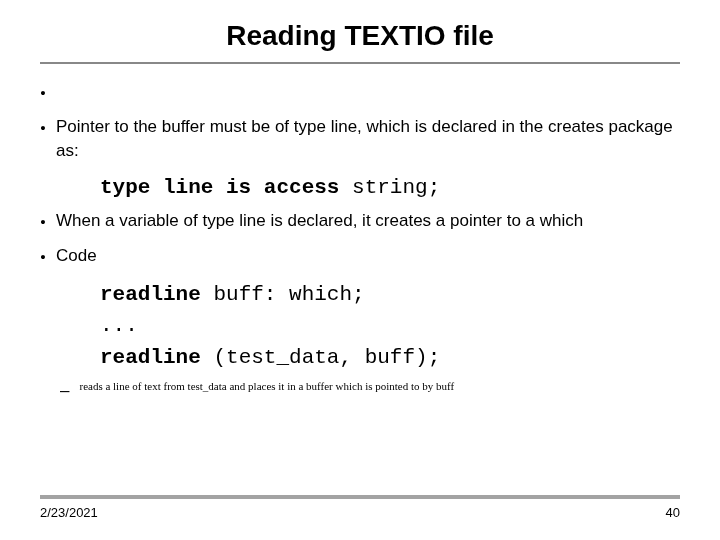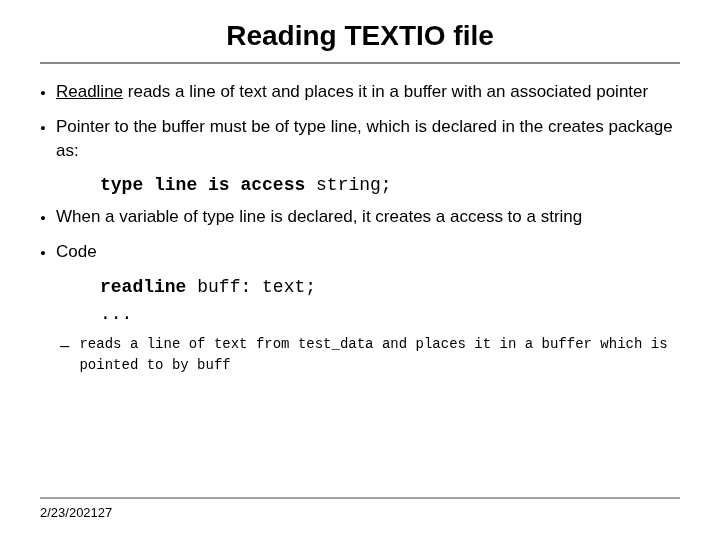--- a/index.html
+++ b/index.html
@@ -61,21 +61,21 @@
     }
 
     .bullet-text {
       font-family: Arial, sans-serif;
       font-size: 17px;
       line-height: 1.45;
     }
 
     .code-block {
       font-family: 'Courier New', Courier, monospace;
-      font-size: 18px;
+      font-size: 21px;
       margin: 6px 0 6px 60px;
       line-height: 1.5;
     }
 
     .code-bold {
       font-weight: bold;
     }
 
     .code-normal {
       font-weight: normal;
@@ -89,29 +89,30 @@
     }
 
     .dash-sym {
       margin-right: 10px;
       font-family: Arial, sans-serif;
       font-size: 17px;
       flex-shrink: 0;
     }
 
     .dash-text {
-      font-family: Liberation Mono, monospace;
-      font-size: 14px;
+      font-family: Liberation Serif, serif;
+      font-size: 11px;
       line-height: 1.45;
     }
 
     .footer {
       display: flex;
+      justify-content: space-between;
       align-items: center;
-      border-top: 2px solid #a3a3a3;
+      border-top: 4px solid #a3a3a3;
       padding-top: 6px;
       margin-top: 8px;
     }
 
     .footer-date {
       font-family: Arial, sans-serif;
       font-size: 13px;
       color: #000;
     }
 
@@ -133,72 +134,72 @@
   <div class="title-area">
     <h1 class="title">Reading TEXTIO file</h1>
   </div>
 
   <div class="content">
 
     <ul class="bullet-list">
 
       <li class="bullet-item">
         <span class="bullet-dot">•</span>
-        <span class="bullet-text">
-          <span class="underline">Readline</span> reads a line of text and places it in a buffer with an associated pointer
-        </span>
       </li>
 
       <li class="bullet-item">
         <span class="bullet-dot">•</span>
         <span class="bullet-text">
           Pointer to the buffer must be of type line, which is declared in the creates package as:
         </span>
       </li>
 
     </ul>
 
     <div class="code-block">
       <span class="code-bold">type line is access</span><span class="code-normal"> string;</span>
     </div>
 
     <ul class="bullet-list">
 
       <li class="bullet-item">
         <span class="bullet-dot">•</span>
         <span class="bullet-text">
-          When a variable of type line is declared, it creates a access to a string
+          When a variable of type line is declared, it creates a pointer to a which
         </span>
       </li>
 
       <li class="bullet-item">
         <span class="bullet-dot">•</span>
         <span class="bullet-text">
           Code
         </span>
       </li>
 
     </ul>
 
     <div class="code-block">
       <div>
-        <span class="code-bold">readline</span><span class="code-normal"> buff: text;</span>
+        <span class="code-bold">readline</span><span class="code-normal"> buff: which;</span>
       </div>
       <div>
         <span class="code-normal">...</span>
+      </div>
+      <div>
+        <span class="code-bold">readline</span><span class="code-normal"> (test_data, buff);</span>
       </div>
     </div>
 
     <div class="dash-item">
       <span class="dash-sym">–</span>
       <span class="dash-text">
         reads a line of text from test_data and places it in a buffer which is pointed to by buff
       </span>
     </div>
 
   </div>
 
   <div class="footer">
     <span class="footer-date">2/23/2021</span>
-    <span class="footer-page">27</span>
+    <span class="footer-page">40</span>
   </div>
 
 </div>
 
 </body></html>

